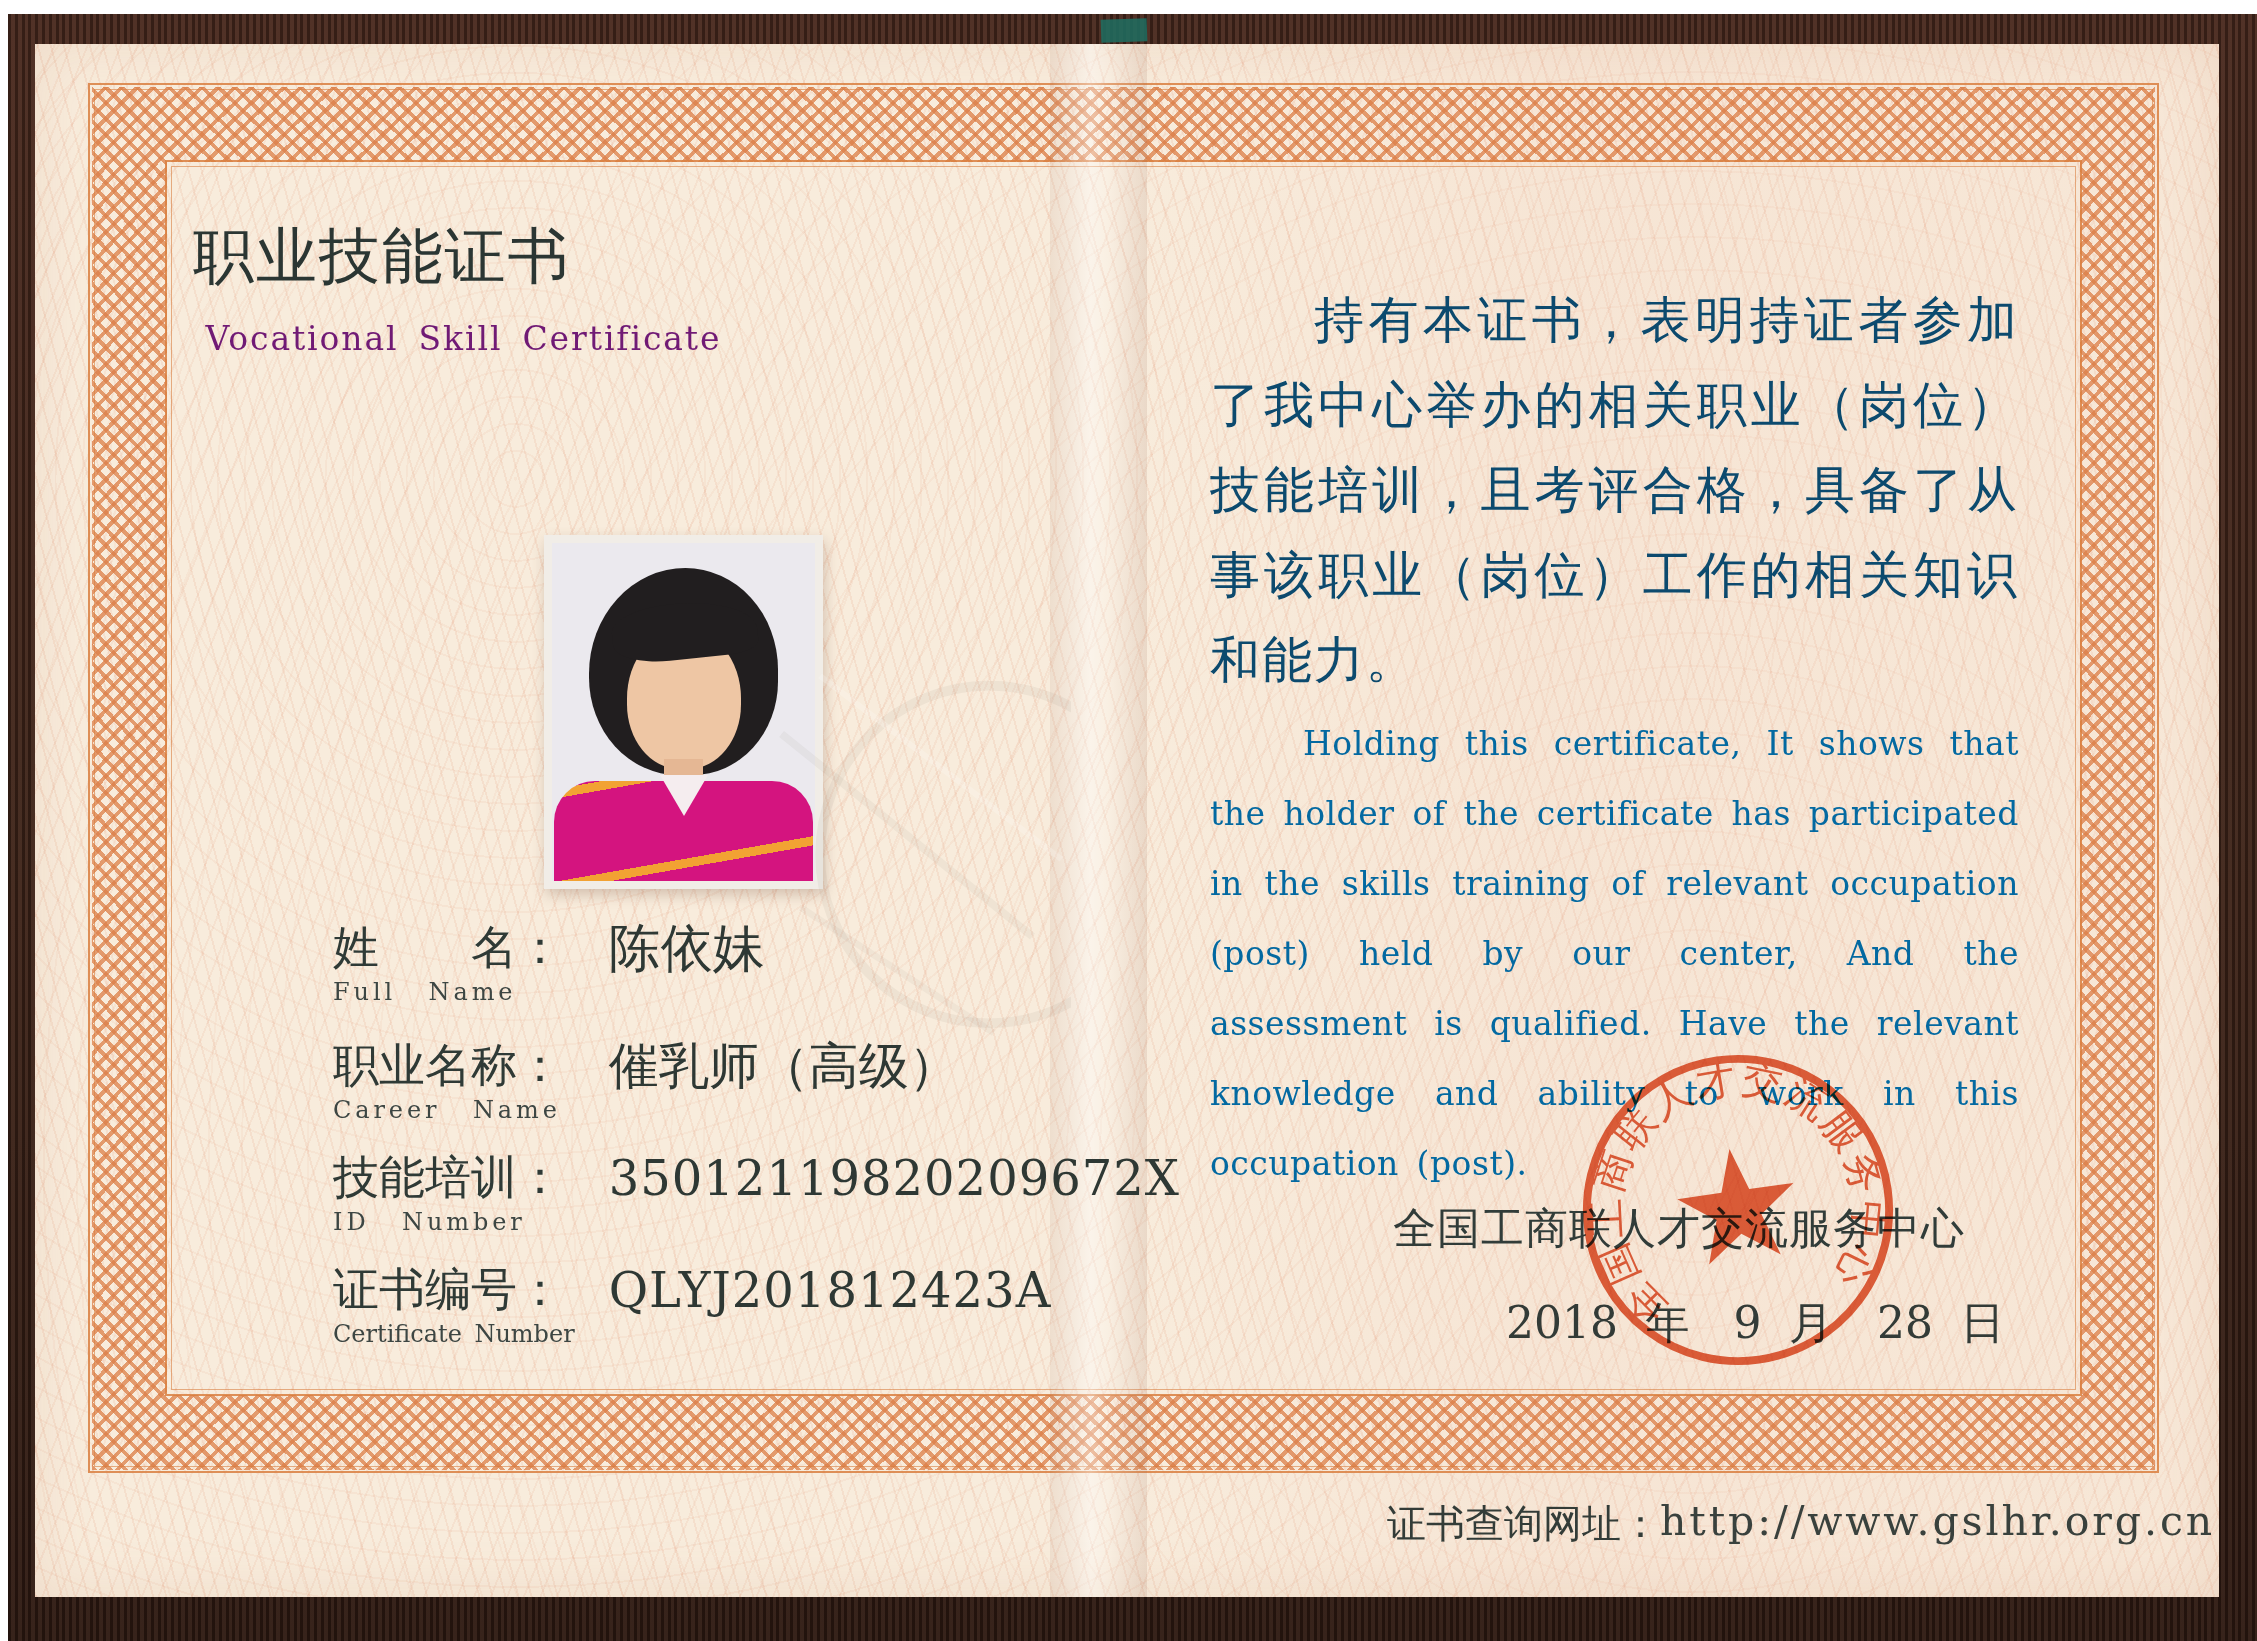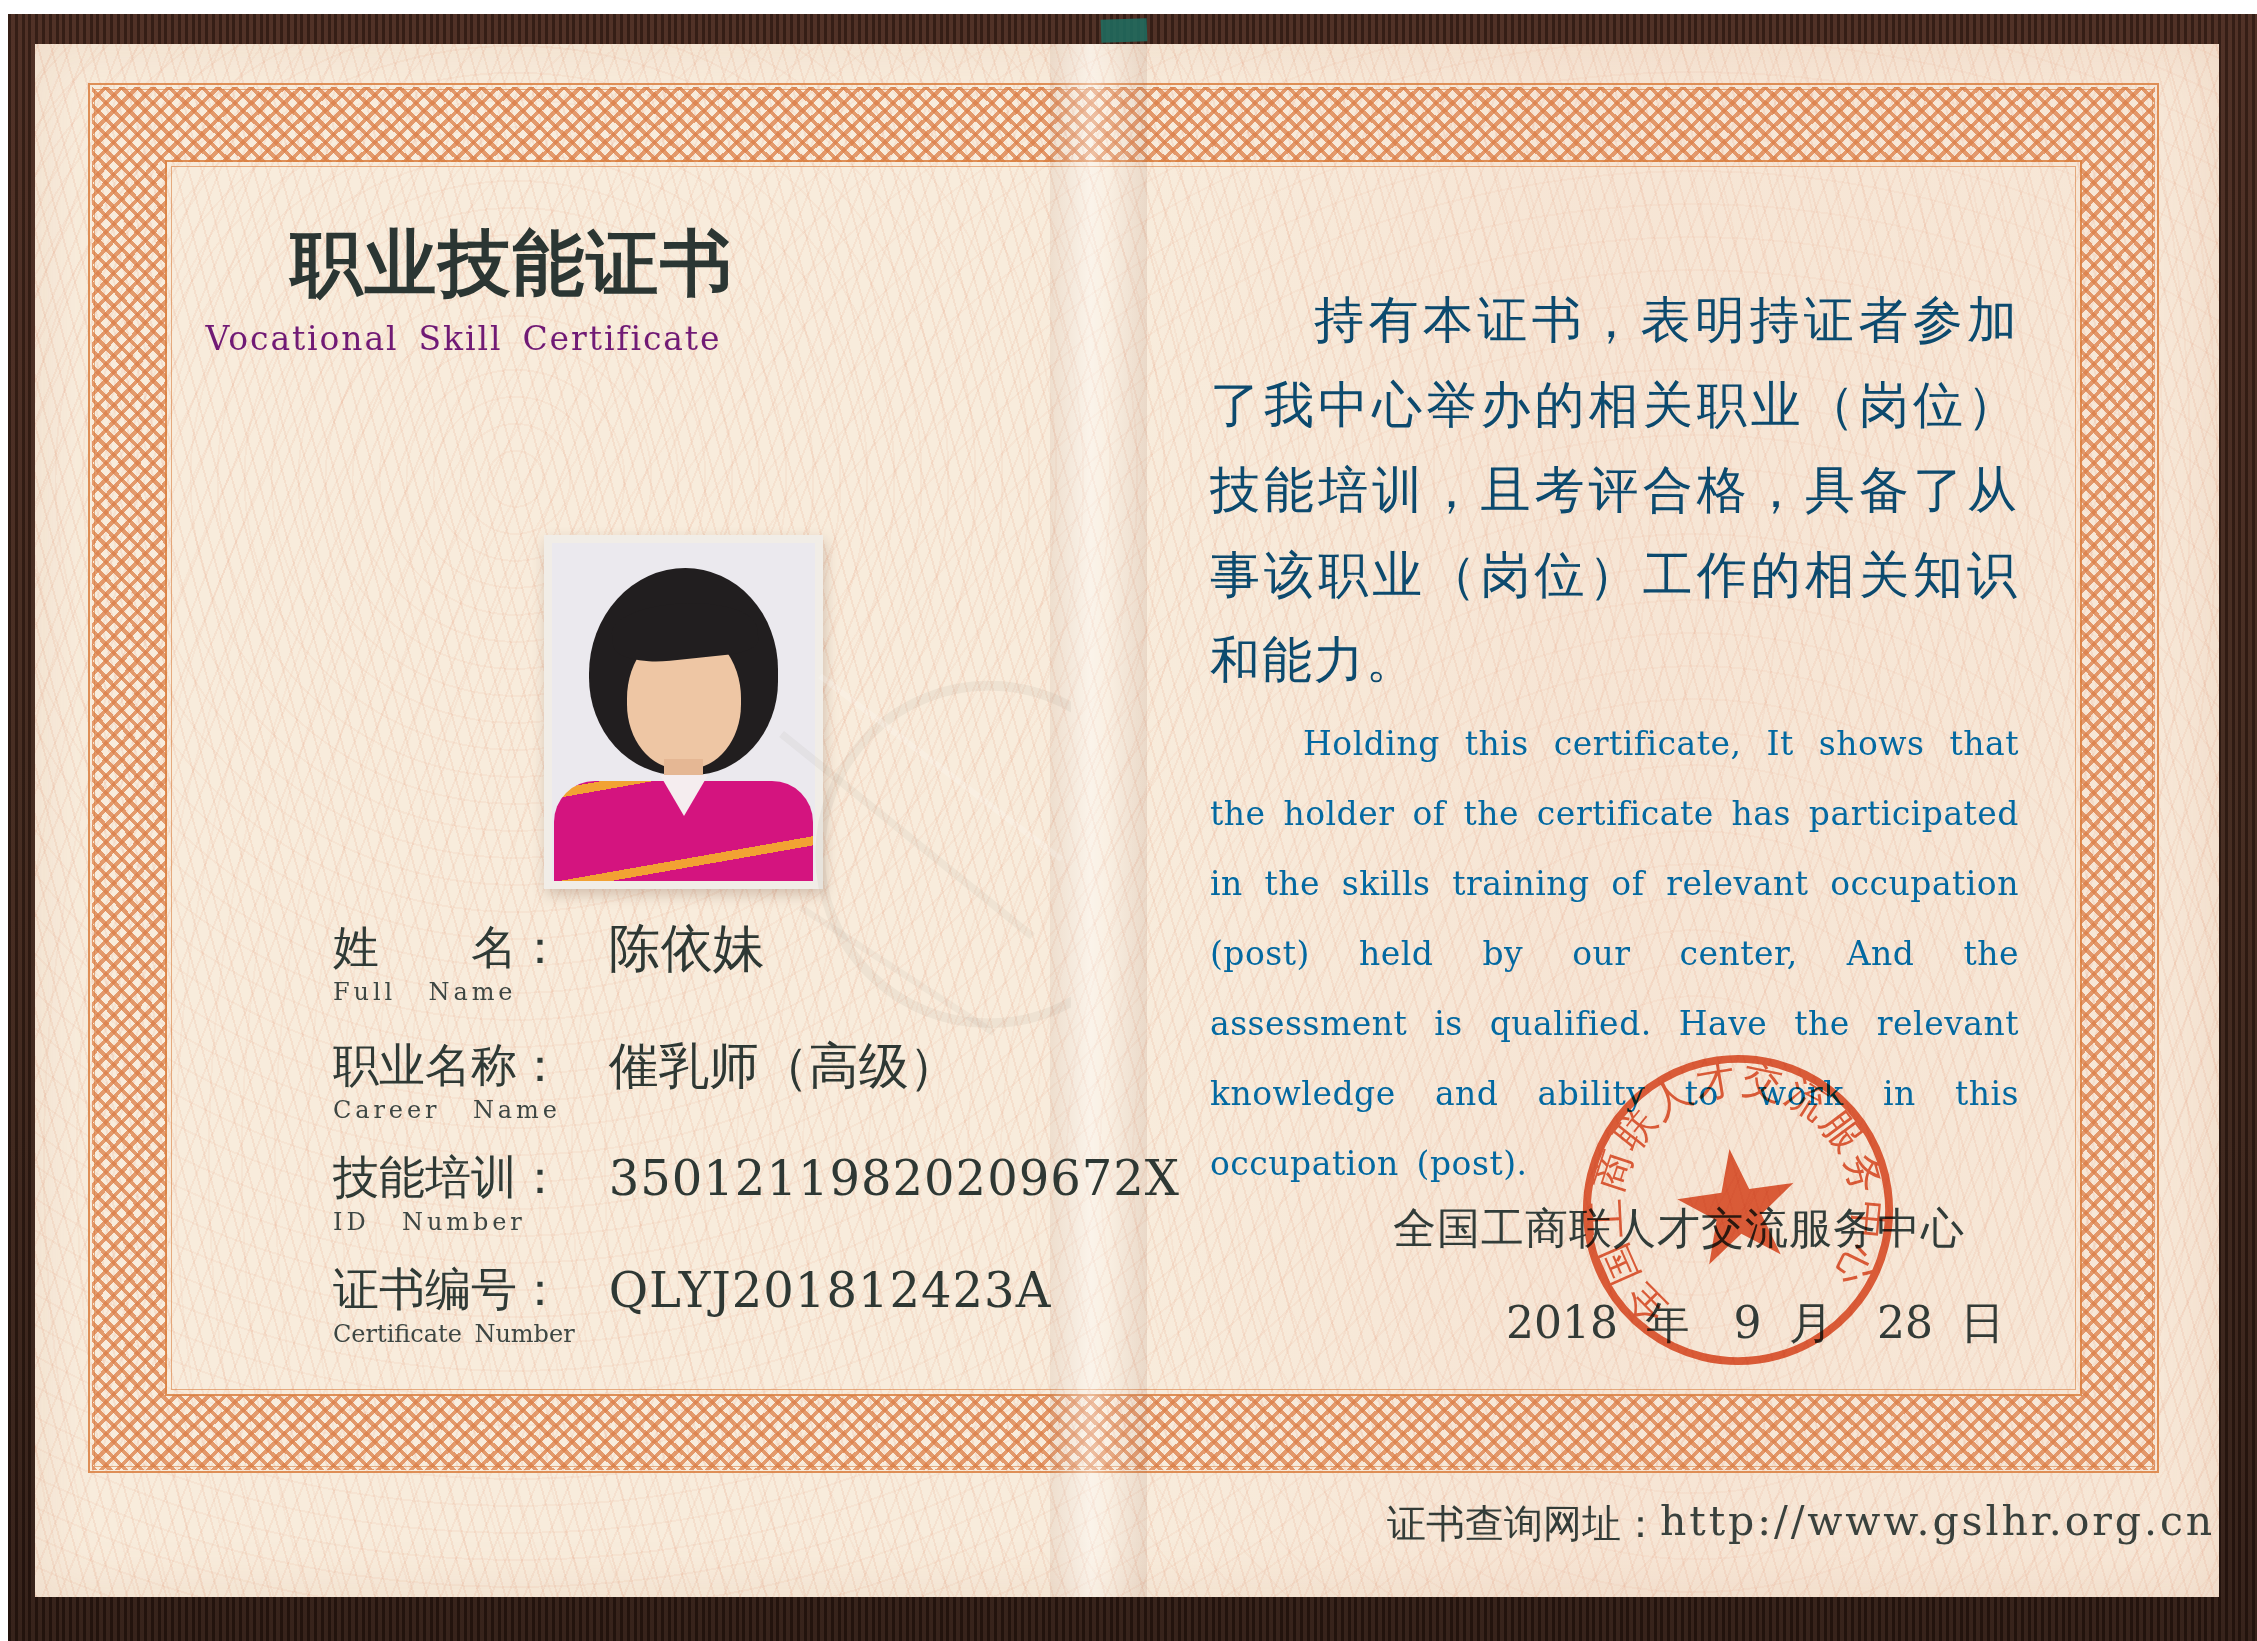--- a/index.html
+++ b/index.html
@@ -32,22 +32,22 @@
   .frame-a,.frame-b{position:absolute;left:92px;top:87px;width:2063px;height:1383px;
         box-sizing:border-box;border:75px solid rgba(0,0,0,0);z-index:3;}
   .frame-a{border-image:repeating-linear-gradient(45deg,var(--border-orange,#dd8049) 0 3.9px,rgba(0,0,0,0) 3.9px 11.6px) 78;opacity:.75;}
   .frame-b{border-image:repeating-linear-gradient(-45deg,var(--border-orange,#dd8049) 0 3.9px,rgba(0,0,0,0) 3.9px 11.6px) 78;opacity:.75;}
   .edge{position:absolute;box-sizing:border-box;z-index:3;border:2.9px solid rgba(217,127,63,.85);}
   .edge::after{content:"";position:absolute;inset:3.9px;border:1px solid rgba(217,127,63,.6);}
   .edge-outer{left:88px;top:83px;width:2071px;height:1390px;}
   .edge-inner{left:165px;top:160px;width:1917px;height:1236px;}
 
   
-  .title{position:absolute;left:193px;top:216px;width:541px;z-index:5;text-align:right;
-         font-size:72px;font-weight:700;letter-spacing:1.9px;color:var(--title-dark,#2b3633);}
+  .title{position:absolute;left:193px;top:216px;width:541px;z-index:5;text-align:left;
+         font-size:61px;font-weight:400;letter-spacing:1.9px;color:var(--title-dark,#2b3633);}
   .subtitle{position:absolute;left:193px;top:319px;width:541px;z-index:5;text-align:center;
          font-size:33px;letter-spacing:1.9px;word-spacing:7.7px;color:#701a75;}
 
   .photo{position:absolute;left:544px;top:535px;width:263px;height:338px;z-index:5;
          background:#ebe9ee;border:8.7px solid #f1ede7;box-sizing:content-box;overflow:hidden;
          box-shadow:1.9px 5.8px 13.5px rgba(120,80,60,.30);}
   .ph-hair{position:absolute;left:37px;top:25px;width:189px;height:207px;background:#211e1f;
            border-radius:52% 50% 46% 48%;}
   .ph-face{position:absolute;left:75px;top:85px;width:114px;height:141px;background:#eec6a4;
            border-radius:50% 50% 46% 46%;}

